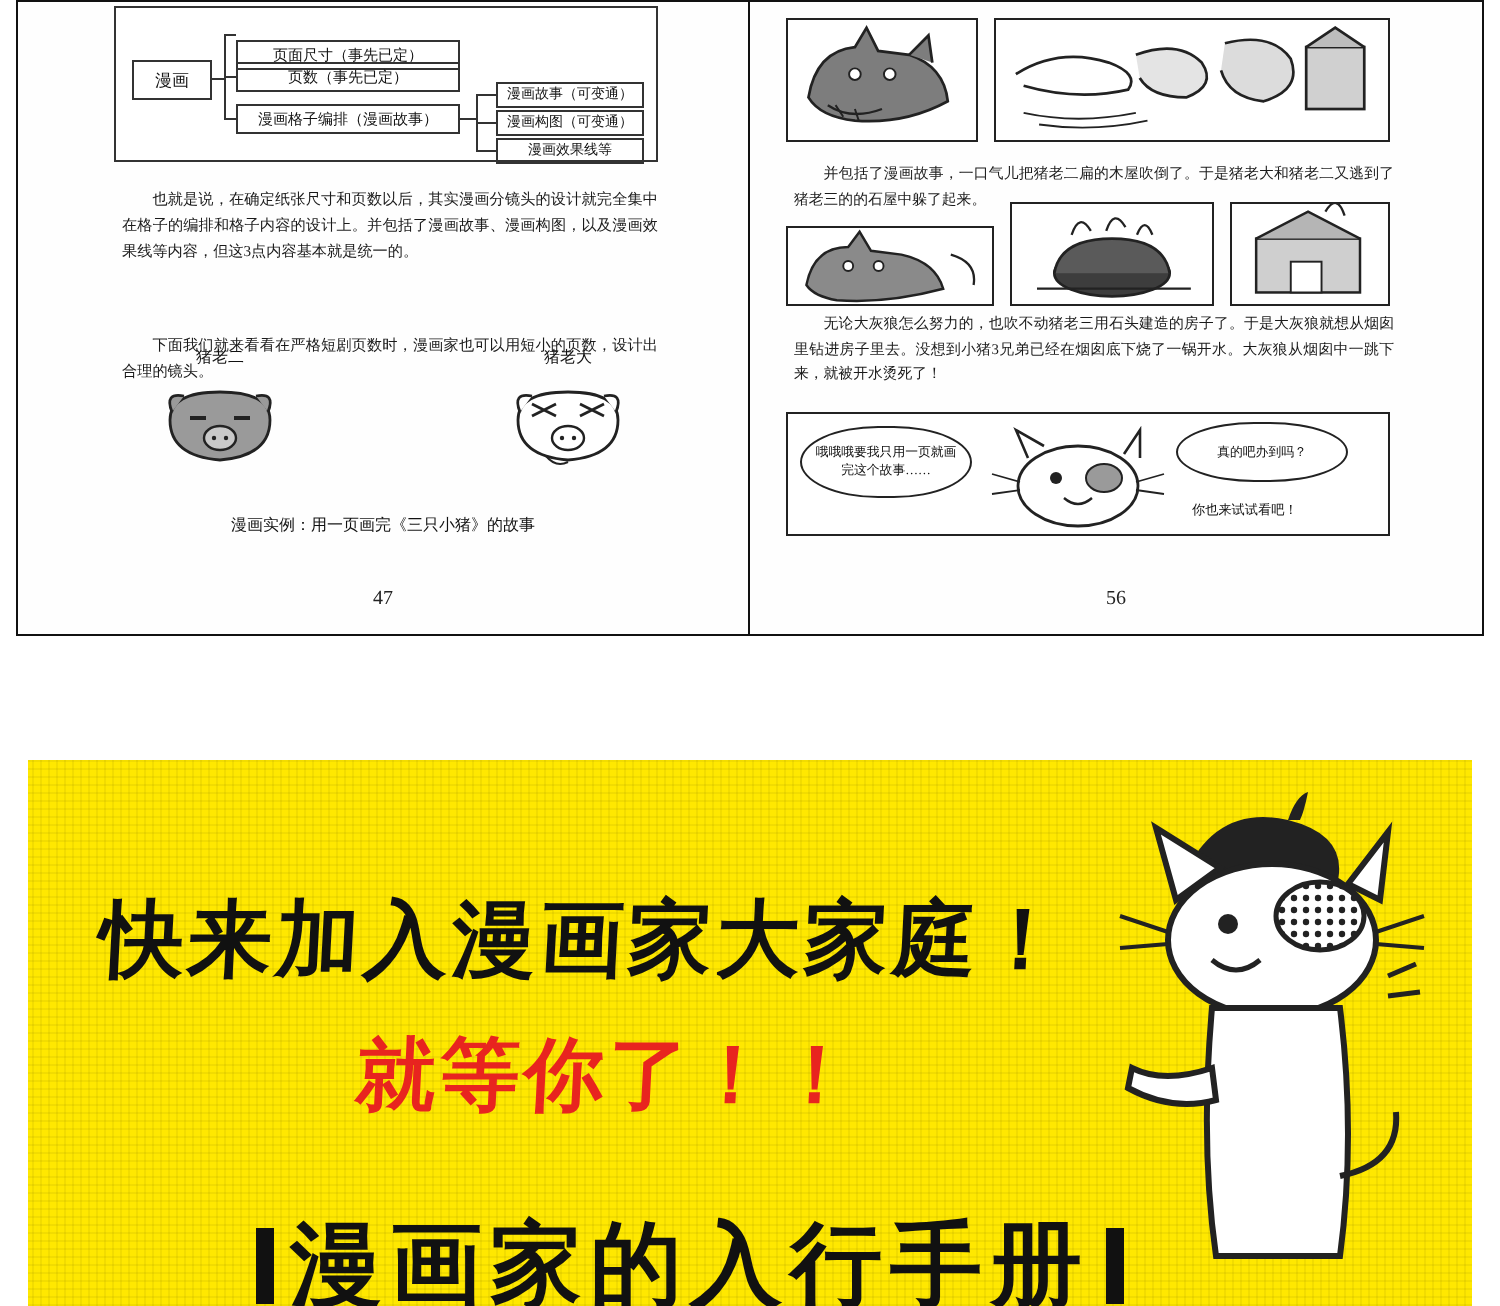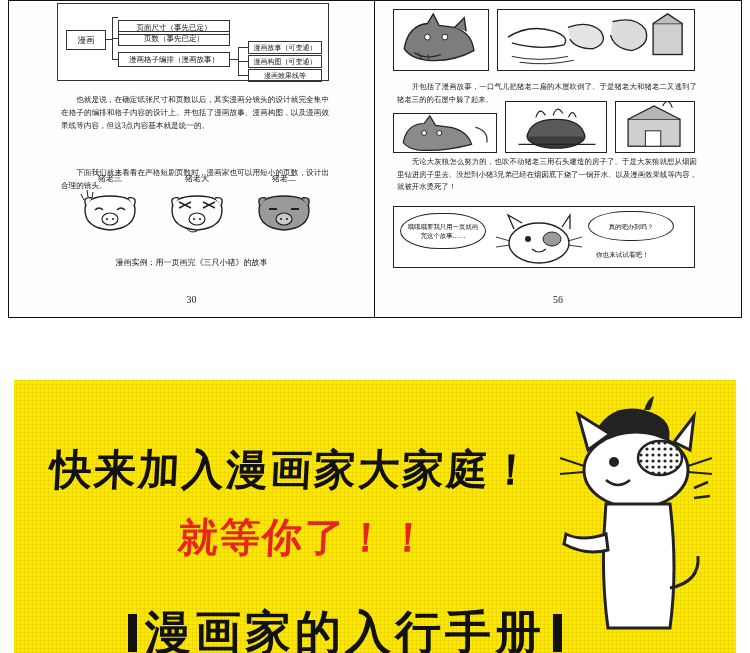--- a/index.html
+++ b/index.html
@@ -286,73 +286,57 @@
 
       <div class="lbody p1">
         <span class="indent">也就是说，在确定纸张尺寸和页数以后，其实漫画分镜头的设计就完全集中在格子的编排和格子内容的设计上。并包括了漫画故事、漫画构图，以及漫画效果线等内容，但这3点内容基本就是统一的。</span>
       </div>
       <div class="lbody p2">
         <span class="indent">下面我们就来看看在严格短剧页数时，漫画家也可以用短小的页数，设计出合理的镜头。</span>
       </div>
 
       <div class="pigs">
 
+
         <div class="pig">
-          <div class="pig-name">猪老三</div>
+          <div class="pig-name">猪老二</div>
           <div class="pig-face">
             <svg viewBox="0 0 62 50" width="62" height="50">
-              <path d="M6 22 Q6 8 31 8 Q56 8 56 22 Q56 40 31 42 Q6 40 6 22 Z" fill="#fff" stroke="#222" stroke-width="1.4"></path>
-              <path d="M7 18 Q3 8 13 10" fill="#fff" stroke="#222" stroke-width="1.4"></path>
-              <path d="M55 18 Q59 8 49 10" fill="#fff" stroke="#222" stroke-width="1.4"></path>
-              <path d="M16 22 Q20 18 24 22" fill="none" stroke="#222" stroke-width="1.6"></path>
-              <path d="M38 22 Q42 18 46 22" fill="none" stroke="#222" stroke-width="1.6"></path>
-              <ellipse cx="31" cy="31" rx="8" ry="6" fill="#fff" stroke="#222" stroke-width="1.2"></ellipse>
+              <path d="M6 22 Q6 8 31 8 Q56 8 56 22 Q56 40 31 42 Q6 40 6 22 Z" fill="#9a9a9a" stroke="#222" stroke-width="1.4"></path>
+              <path d="M7 18 Q3 8 13 10" fill="#9a9a9a" stroke="#222" stroke-width="1.4"></path>
+              <path d="M55 18 Q59 8 49 10" fill="#9a9a9a" stroke="#222" stroke-width="1.4"></path>
+              <path d="M16 21 L24 21" stroke="#222" stroke-width="2"></path>
+              <path d="M38 21 L46 21" stroke="#222" stroke-width="2"></path>
+              <ellipse cx="31" cy="31" rx="8" ry="6" fill="#c9c9c9" stroke="#222" stroke-width="1.2"></ellipse>
               <circle cx="28" cy="31" r="1.1" fill="#222"></circle>
               <circle cx="34" cy="31" r="1.1" fill="#222"></circle>
-              <path d="M2 6 L5 12 M8 2 L9 9 M14 4 L13 10" stroke="#222" stroke-width="1"></path>
             </svg>
           </div>
         </div>
 
         <div class="pig">
           <div class="pig-name">猪老大</div>
           <div class="pig-face">
             <svg viewBox="0 0 62 50" width="62" height="50">
               <path d="M6 22 Q6 8 31 8 Q56 8 56 22 Q56 40 31 42 Q6 40 6 22 Z" fill="#fff" stroke="#222" stroke-width="1.4"></path>
               <path d="M7 18 Q3 8 13 10" fill="#fff" stroke="#222" stroke-width="1.4"></path>
               <path d="M55 18 Q59 8 49 10" fill="#fff" stroke="#222" stroke-width="1.4"></path>
               <path d="M13 14 L25 20 M13 20 L25 14" stroke="#222" stroke-width="1.4"></path>
               <path d="M37 14 L49 20 M37 20 L49 14" stroke="#222" stroke-width="1.4"></path>
               <ellipse cx="31" cy="31" rx="8" ry="6" fill="#fff" stroke="#222" stroke-width="1.2"></ellipse>
               <circle cx="28" cy="31" r="1.1" fill="#222"></circle>
               <circle cx="34" cy="31" r="1.1" fill="#222"></circle>
               <path d="M20 40 Q25 46 31 43" fill="none" stroke="#222" stroke-width="1"></path>
             </svg>
           </div>
         </div>
-
-        <div class="pig">
-          <div class="pig-name">猪老二</div>
-          <div class="pig-face">
-            <svg viewBox="0 0 62 50" width="62" height="50">
-              <path d="M6 22 Q6 8 31 8 Q56 8 56 22 Q56 40 31 42 Q6 40 6 22 Z" fill="#9a9a9a" stroke="#222" stroke-width="1.4"></path>
-              <path d="M7 18 Q3 8 13 10" fill="#9a9a9a" stroke="#222" stroke-width="1.4"></path>
-              <path d="M55 18 Q59 8 49 10" fill="#9a9a9a" stroke="#222" stroke-width="1.4"></path>
-              <path d="M16 21 L24 21" stroke="#222" stroke-width="2"></path>
-              <path d="M38 21 L46 21" stroke="#222" stroke-width="2"></path>
-              <ellipse cx="31" cy="31" rx="8" ry="6" fill="#c9c9c9" stroke="#222" stroke-width="1.2"></ellipse>
-              <circle cx="28" cy="31" r="1.1" fill="#222"></circle>
-              <circle cx="34" cy="31" r="1.1" fill="#222"></circle>
-            </svg>
-          </div>
-        </div>
       </div>
 
       <div class="caption">漫画实例：用一页画完《三只小猪》的故事</div>
-      <div class="pg-num">30</div>
+      <div class="pg-num">47</div>
     </div>
 
     <div class="page-right">
 
       <div class="panel" style="left:18px; top:8px; width:96px; height:62px;">
         <svg viewBox="0 0 96 62" width="94" height="60">
           <path d="M10 40 Q14 16 34 14 L40 4 L46 16 L62 18 Q80 24 82 42 Q60 54 34 52 Q16 50 10 40 Z" fill="#7d7d7d" stroke="#222" stroke-width="1.4"></path>
           <path d="M62 18 L72 8 L74 22" fill="#7d7d7d" stroke="#222" stroke-width="1.4"></path>
           <circle cx="34" cy="28" r="3" fill="#fff" stroke="#222"></circle>
           <circle cx="52" cy="28" r="3" fill="#fff" stroke="#222"></circle>
@@ -394,21 +378,21 @@
       <div class="panel" style="left:240px; top:100px; width:80px; height:52px;">
         <svg viewBox="0 0 80 52" width="78" height="50">
           <rect x="12" y="18" width="54" height="28" fill="#cfcfcf" stroke="#222" stroke-width="1.3"></rect>
           <path d="M12 18 L39 4 L66 18" fill="#b5b5b5" stroke="#222" stroke-width="1.3"></path>
           <path d="M48 4 Q54 -6 58 6" stroke="#222" stroke-width="1.2" fill="none"></path>
           <rect x="30" y="30" width="16" height="16" fill="#fff" stroke="#222" stroke-width="1"></rect>
         </svg>
       </div>
 
       <div class="rbody t2">
-        <span class="indent">无论大灰狼怎么努力的，也吹不动猪老三用石头建造的房子了。于是大灰狼就想从烟囱里钻进房子里去。没想到小猪3兄弟已经在烟囱底下烧了一锅开水。以及漫画效果线等内容，就被开水烫死了！</span>
+        <span class="indent">无论大灰狼怎么努力的，也吹不动猪老三用石头建造的房子了。于是大灰狼就想从烟囱里钻进房子里去。没想到小猪3兄弟已经在烟囱底下烧了一锅开水。大灰狼从烟囱中一跳下来，就被开水烫死了！</span>
       </div>
 
       <div class="panel" style="left:18px; top:205px; width:302px; height:62px;">
         <div class="bubble" style="left:6px; top:6px; width:86px; height:36px;">哦哦哦要我只用一页就画完这个故事……</div>
         <div class="bubble" style="left:194px; top:4px; width:86px; height:30px;">真的吧办到吗？</div>
         <div class="freeline" style="left:202px; top:44px;">你也来试试看吧！</div>
         <svg style="position:absolute; left:100px; top:6px;" viewBox="0 0 90 54" width="90" height="54">
           <path d="M20 16 L14 2 L28 10 M68 14 L76 2 L76 16" fill="#fff" stroke="#222" stroke-width="1.3"></path>
           <ellipse cx="45" cy="30" rx="30" ry="20" fill="#fff" stroke="#222" stroke-width="1.4"></ellipse>
           <circle cx="34" cy="26" r="3" fill="#222"></circle>

